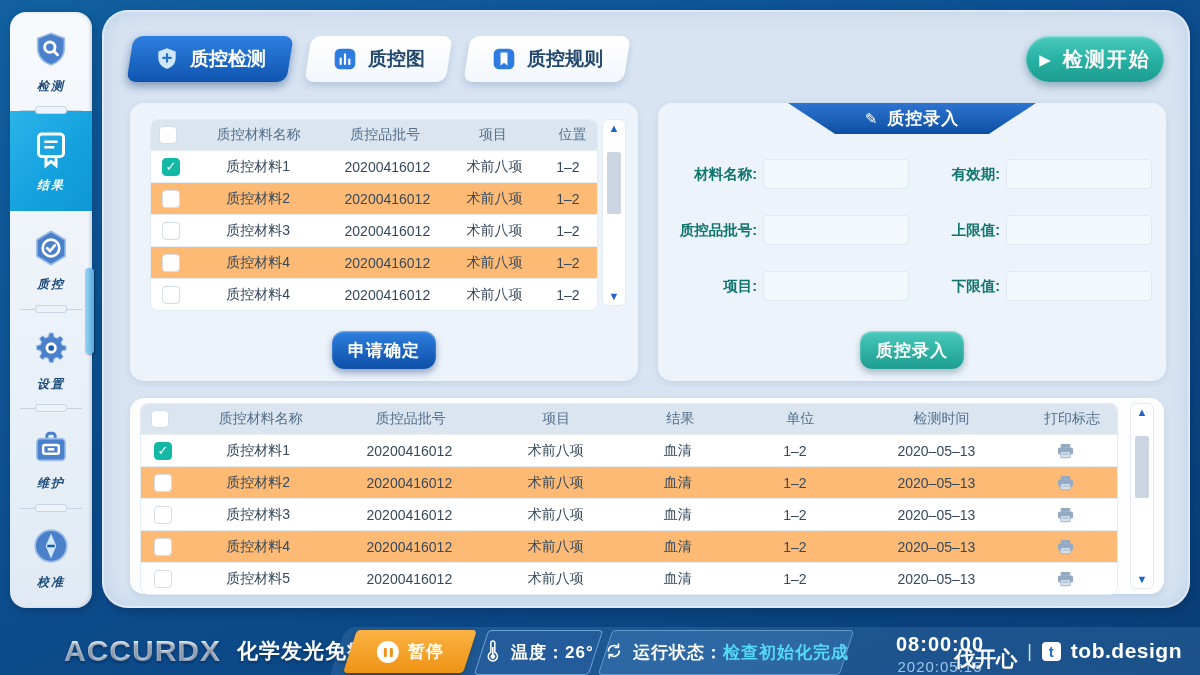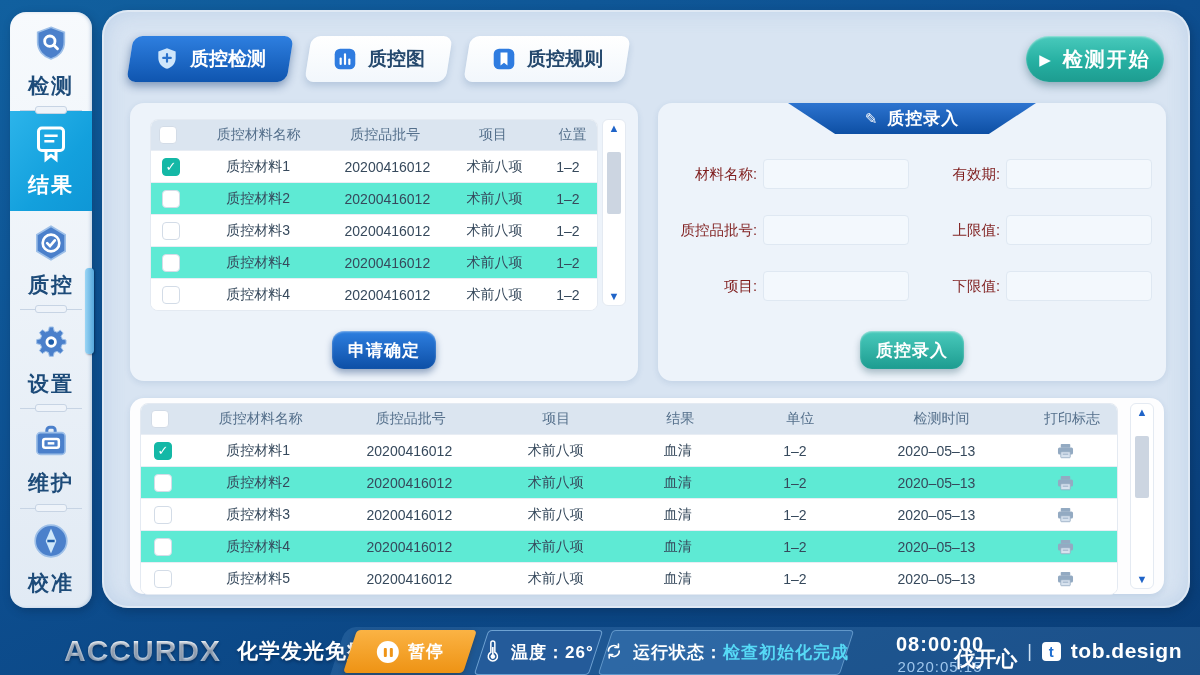--- a/index.html
+++ b/index.html
@@ -11,21 +11,21 @@
     background:linear-gradient(180deg,#f7fafd,#e1eaf4);display:flex;flex-direction:column;overflow:hidden;
     box-shadow:2px 3px 8px rgba(5,35,70,.35), inset -2px 0 3px rgba(90,130,175,.25);}
   .side-item{flex:1;display:flex;flex-direction:column;align-items:center;justify-content:center;gap:7px;
     color:#1d4b79;position:relative;cursor:pointer;}
   .side-item:not(:last-child)::after{content:"";position:absolute;bottom:0;left:10px;right:10px;height:1px;background:#c7d4e4;}
   .side-item:not(:last-child)::before{content:"";position:absolute;bottom:-3px;left:50%;transform:translateX(-50%);
     width:30px;height:6px;border-radius:3px;background:#eef3f9;border:1px solid #c7d4e4;z-index:2;}
   .side-item.selected{background:linear-gradient(130deg,#2cb4ea 0%,#13a0dd 60%,#0f97d6 100%);color:#fff;}
   .side-item.selected::after,.side-item.selected::before{display:none;}
   .side-icon{width:42px;height:42px;display:flex;align-items:center;justify-content:center;}
-  .side-label{font-size:21px;font-weight:700;letter-spacing:2px;}
+  .side-label{font-size:12px;font-weight:700;letter-spacing:2px;font-style:italic;}
   .side-handle{position:absolute;left:85px;top:268px;width:9px;height:86px;border-radius:4px;
     background:linear-gradient(90deg,#9bd6f5,#55a7dc);box-shadow:1px 1px 2px rgba(0,20,50,.4);}
   
   .panel{position:absolute;left:102px;top:10px;width:1088px;height:598px;border-radius:26px;
     background:#d8e4f2;box-shadow:inset 0 0 0 2px rgba(255,255,255,.4), inset 0 0 22px rgba(120,160,210,.3), 2px 4px 10px rgba(5,35,70,.35);}
   
   .tabs{position:absolute;left:28px;top:26px;display:flex;gap:18px;}
   .tab{height:46px;padding:0 24px;border-radius:9px;background:linear-gradient(180deg,#ffffff,#f2f7fc);
     transform:skewX(-9deg);display:flex;align-items:center;gap:10px;cursor:pointer;
     box-shadow:0 4px 7px rgba(25,70,130,.18);}
@@ -44,21 +44,21 @@
   
   .card{position:absolute;background:#edf3fa;border-radius:14px;box-shadow:0 2px 6px rgba(30,80,140,.12);}
   .card.left{left:28px;top:93px;width:508px;height:278px;}
   .card.right{left:556px;top:93px;width:508px;height:278px;}
   .card.bottom{left:28px;top:388px;width:1034px;height:196px;background:#fdfdfe;}
   
   .tbl{background:#fff;border-radius:8px;overflow:hidden;border:1px solid #e4eaf2;}
   .thead{display:flex;height:30px;background:#dbe5f0;align-items:center;gap:17px;}
   .thead .cell{font-size:14px;color:#546f8b;}
   .trow{display:flex;height:31px;align-items:center;background:#fff;border-top:1px solid #e8edf4;}
-  .trow.alt{background:#5eead4;}
+  .trow.alt{background:#fdba74;}
   .cell{display:flex;align-items:center;justify-content:center;font-size:14px;color:#36495c;overflow:hidden;}
   .cb{width:18px;height:18px;border-radius:4px;background:#fff;border:1px solid #d3dce7;display:flex;
     align-items:center;justify-content:center;font-size:13px;color:#fff;cursor:pointer;box-sizing:border-box;}
   .cb.checked{background:#14b8a6;border-color:#14b8a6;}
   
   .ltable{position:absolute;left:20px;top:16px;width:446px;}
   .ltable .cell:nth-child(1){width:9%;}
   .ltable .cell:nth-child(2){width:30%;}
   .ltable .cell:nth-child(3){width:28%;}
   .ltable .cell:nth-child(4){width:20%;}
@@ -86,21 +86,21 @@
     letter-spacing:1px;display:flex;align-items:center;justify-content:center;}
   .blue-btn{background:linear-gradient(180deg,#2e7fe0,#0d4fa6);box-shadow:0 4px 7px rgba(10,50,110,.4), inset 0 1px 2px rgba(255,255,255,.45);}
   .teal-btn{background:linear-gradient(180deg,#49cabc,#1d9c90);box-shadow:0 4px 7px rgba(8,60,80,.3), inset 0 1px 2px rgba(255,255,255,.5);}
   
   .badge{position:absolute;left:50%;top:0;transform:translateX(-50%);width:248px;height:31px;
     background:linear-gradient(180deg,#2d74d0,#0d4fa4);clip-path:polygon(0 0,100% 0,81% 100%,19% 100%);
     color:#fff;display:flex;align-items:center;justify-content:center;gap:9px;font-size:17px;font-weight:700;letter-spacing:1px;}
   .badge .pen{font-size:15px;}
   .qcform{position:absolute;left:14px;top:56px;width:480px;display:grid;grid-template-columns:1fr 1fr;row-gap:26px;column-gap:6px;}
   .field{display:flex;align-items:center;justify-content:flex-end;gap:6px;}
-  .field label{font-size:14.5px;color:#7f1d1d;white-space:nowrap;}
+  .field label{font-size:14.5px;color:#0f766e;white-space:nowrap;font-weight:bold;}
   .field input{width:146px;height:30px;background:#f3f8fd;border:1px solid #dfe8f2;border-radius:4px;box-sizing:border-box;outline:none;padding:0 8px;font-family:inherit;}
   
   .band{position:absolute;left:338px;top:627px;width:900px;height:48px;background:rgba(130,185,235,.16);
     transform:skewX(-18deg);border-top-left-radius:10px;}
   .brandwrap{position:absolute;left:64px;top:629px;height:44px;display:flex;align-items:center;gap:16px;color:#fff;}
   .brand{font-size:30px;font-weight:800;letter-spacing:1px;text-shadow:0 2px 3px rgba(0,20,50,.4);
     background:linear-gradient(180deg,#ffffff,#bcd2e8);-webkit-background-clip:text;background-clip:text;-webkit-text-fill-color:transparent;}
   .devname{font-size:21px;font-weight:600;letter-spacing:1px;text-shadow:0 2px 3px rgba(0,20,50,.4);}
   .seg{position:absolute;top:630px;height:43px;transform:skewX(-18deg);border-radius:4px;
     display:flex;align-items:center;justify-content:center;gap:9px;color:#fff;}

